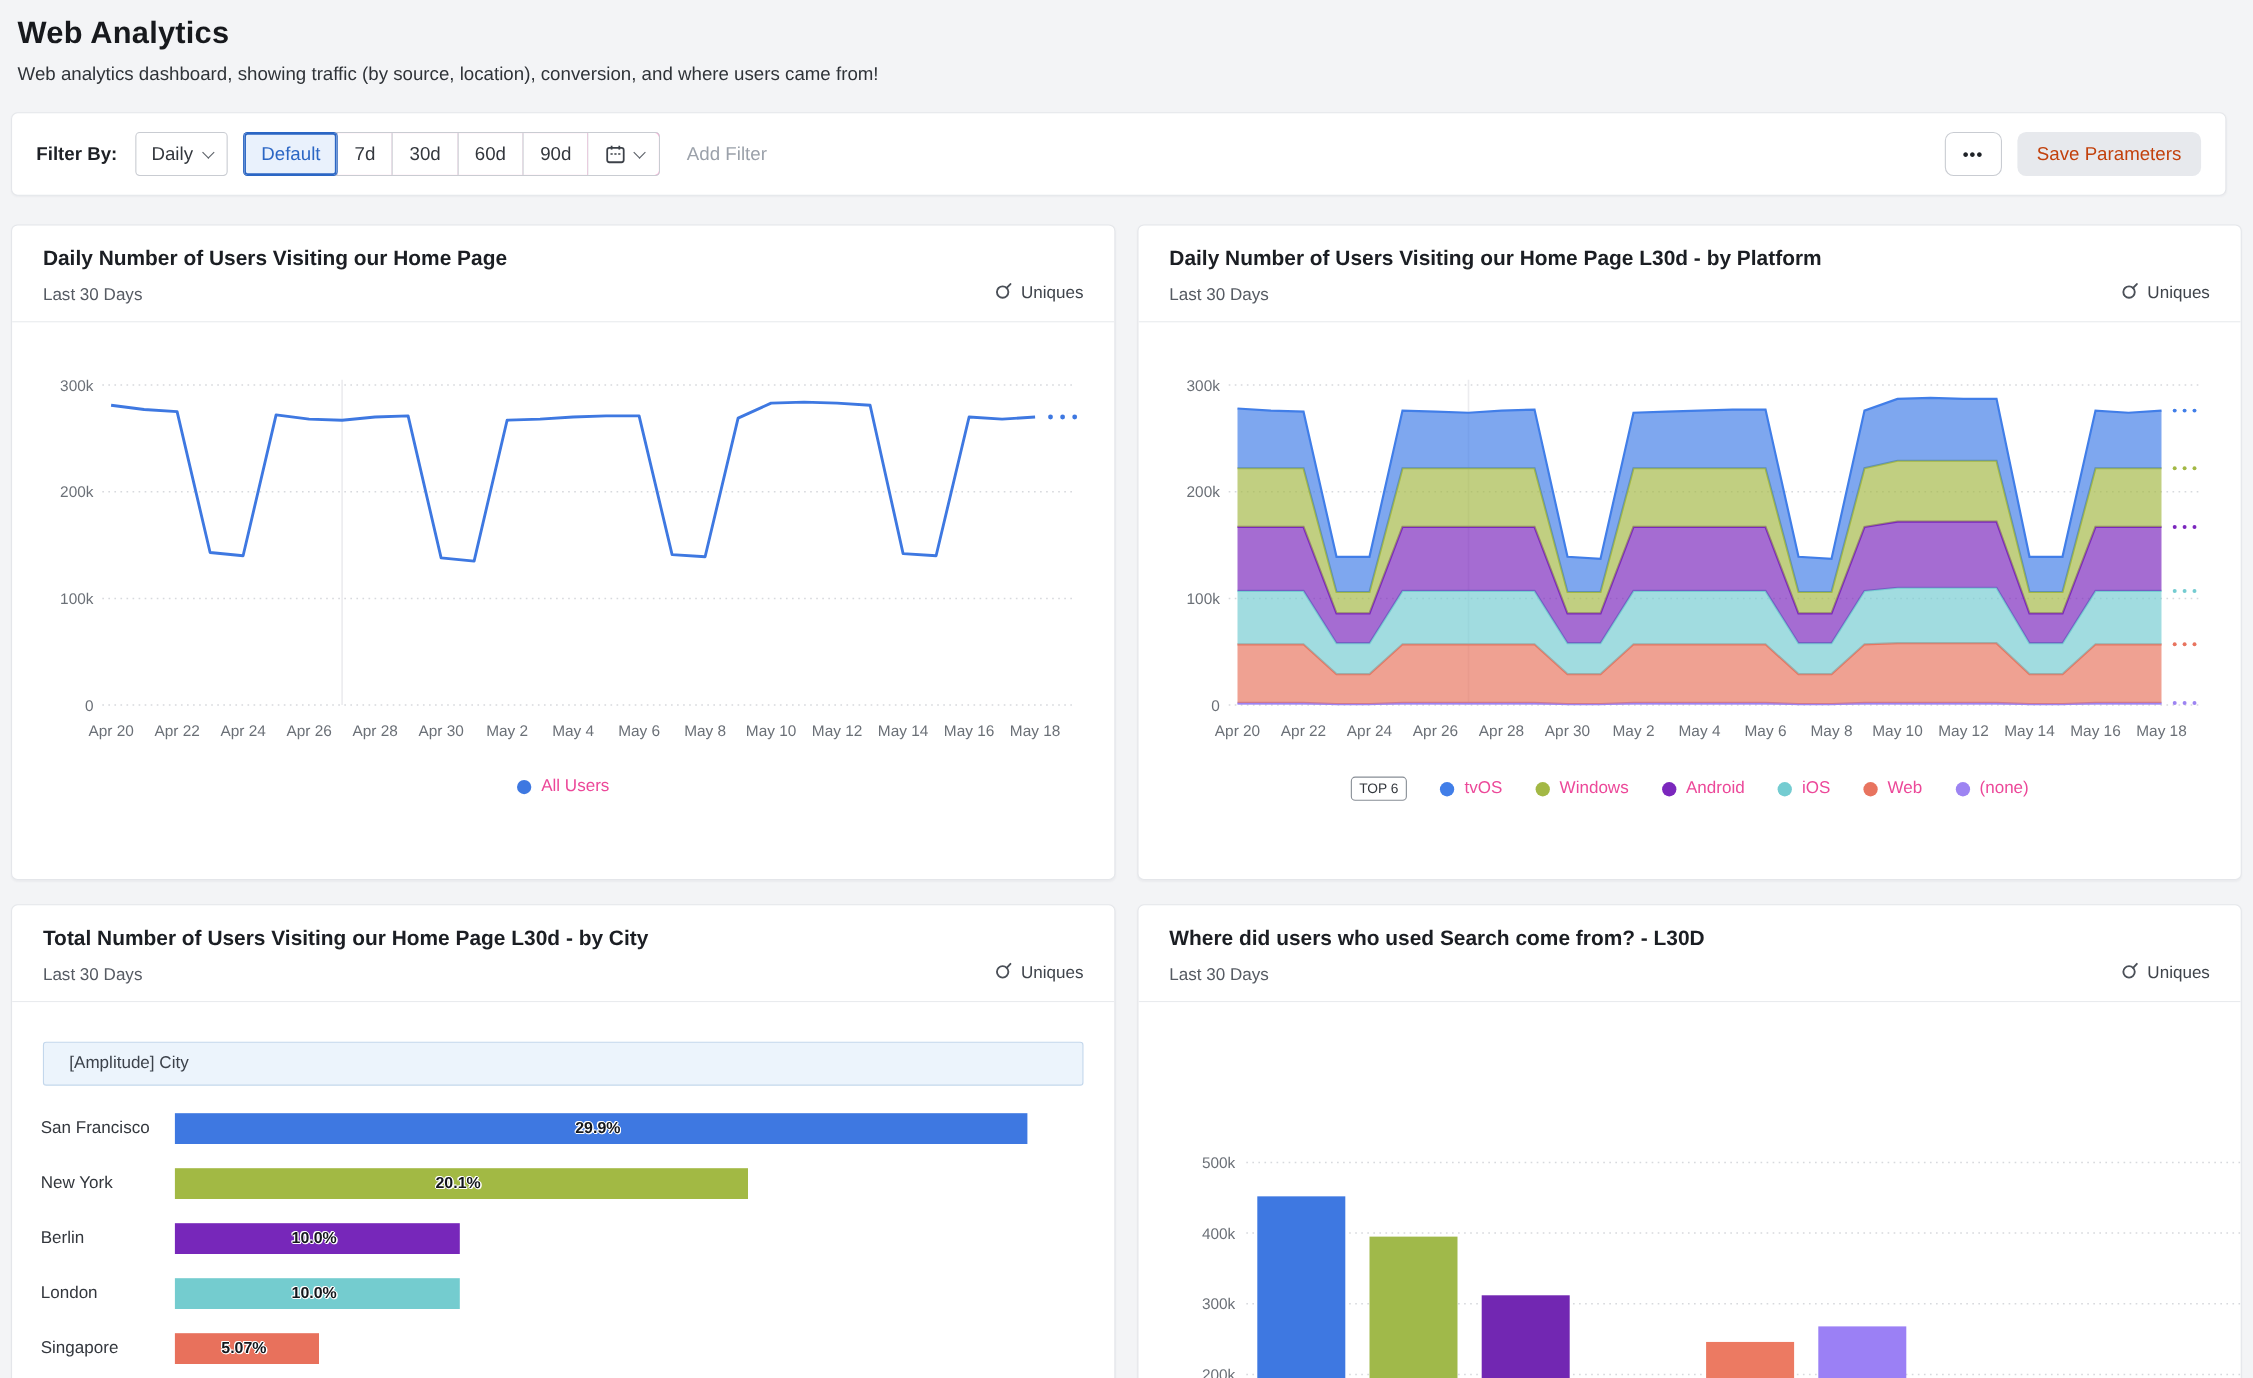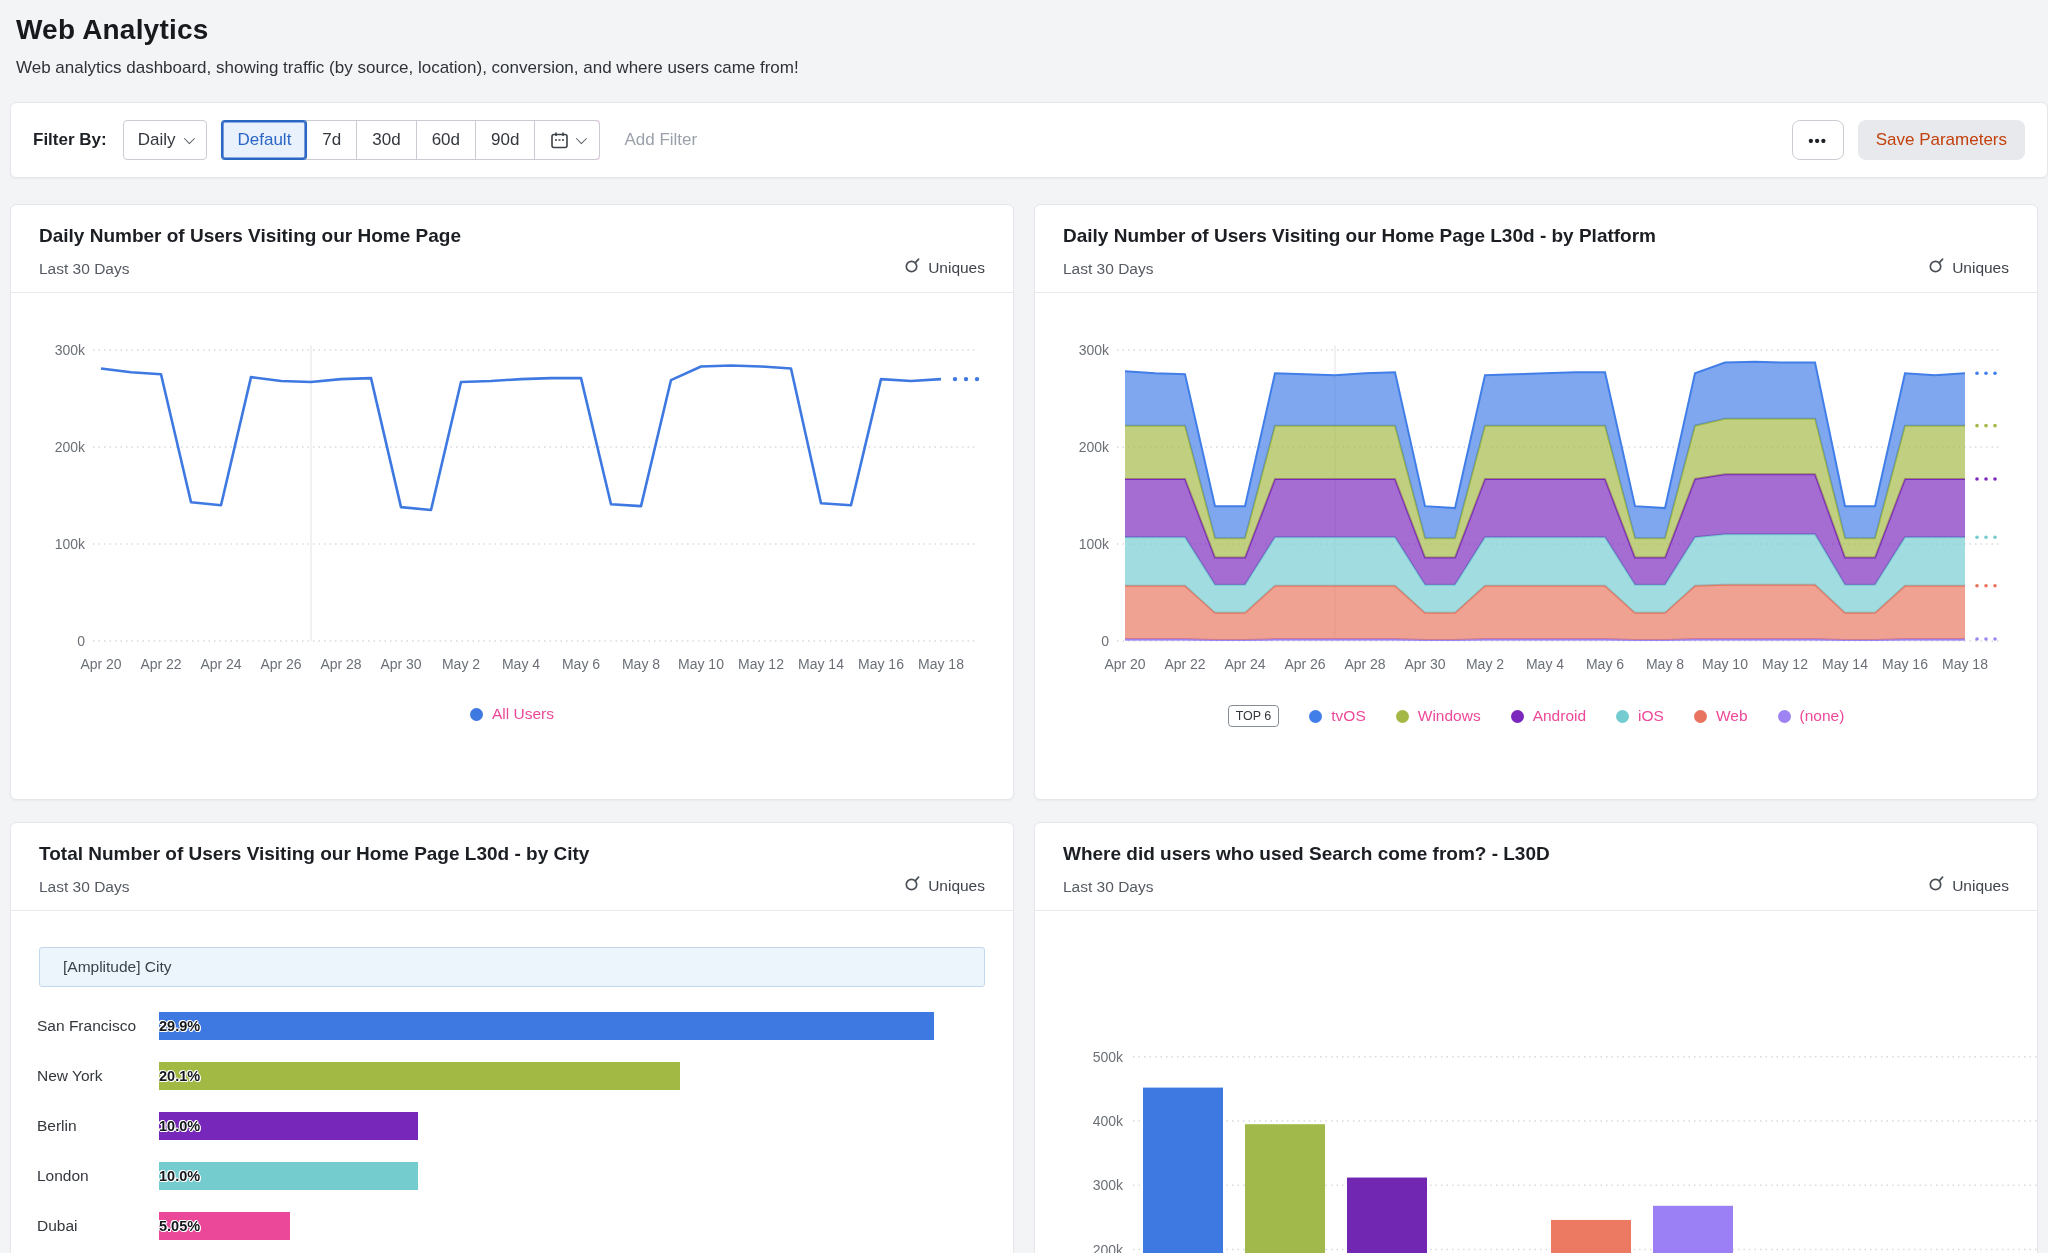--- a/index.html
+++ b/index.html
@@ -3,21 +3,21 @@
 <meta charset="utf-8">
 <style>
   * { margin:0; padding:0; box-sizing:border-box; }
   html,body { width:2048px; height:1253px; overflow:hidden; }
   body { background:#f3f4f6; font-family:"Liberation Sans", sans-serif; color:#23262b; }
 
   .page-header { padding:14px 16px 10px 16px; }
   .page-title { font-size:28px; font-weight:700; color:#17191d; letter-spacing:.2px; }
   .page-subtitle { margin-top:12px; font-size:17px; color:#2f3338; }
 
-  .filter-card { margin:14px 0 0 10px; background:#fff; border:1px solid #e4e6ea; border-radius:6px;
+  .filter-card { margin:14px 24px 0 10px; background:#fff; border:1px solid #e4e6ea; border-radius:6px;
     height:76px; display:flex; align-items:center; padding:17px 22px; box-shadow:0 1px 2px rgba(20,24,40,.04); }
   .flabel { font-weight:700; font-size:17px; margin-right:16px; color:#1d2025; }
   .btn { background:#fff; border:1px solid #c9ccd2; border-radius:4px; height:40px; font-size:17px;
     color:#33373d; display:inline-flex; align-items:center; padding:0 14px; cursor:pointer; font-family:inherit; }
   .daily { margin-right:14px; gap:9px; }
   .chev { width:8px; height:8px; border-right:1.8px solid #5a5f66; border-bottom:1.8px solid #5a5f66;
     transform:rotate(45deg) translateY(-2px); display:inline-block; }
   .seg { display:inline-flex; border:1px solid #c9ccd2; border-radius:4px; overflow:visible; height:40px; background:#f9a8d4; }
   .seg button { background:#fff; border:none; border-left:1px solid #c9ccd2; height:100%; padding:0 15px;
     font-size:17px; color:#33373d; cursor:pointer; font-family:inherit; display:inline-flex; align-items:center; gap:7px; }
@@ -46,21 +46,21 @@
   .legend { display:flex; justify-content:center; align-items:center; gap:30px; margin-top:14px; }
   .legend .item { display:flex; align-items:center; gap:9px; font-size:15.5px; color:#ec4899; cursor:pointer; }
   .legend .dot { width:13px; height:13px; border-radius:50%; display:inline-block; }
   .top-badge { border:1px solid #878d95; border-radius:4px; padding:3px 7px; font-size:12.5px; color:#33373d; }
 
   .field-box { background:#ecf4fc; border:1px solid #c3d7ec; border-radius:3px; height:40px; display:flex;
     align-items:center; padding:0 23px; font-size:15.5px; color:#3c424b; margin:20px 2px 18px 2px; cursor:pointer; }
   .hrow { display:flex; align-items:center; height:42px; margin-bottom:8px; }
   .hrow .hlabel { width:122px; font-size:15.5px; color:#33373d; flex:none; }
   .hrow .hzone { width:775px; flex:none; height:28px; }
-  .hrow .hbar { height:28px; display:flex; align-items:center; justify-content:flex-start; }
+  .hrow .hbar { height:28px; display:flex; align-items:center; justify-content:center; }
   .hrow .hval { font-size:14.5px; font-weight:700; color:#14171c; padding-right:6px; white-space:nowrap;
     text-shadow:-1px 0 0 #fff,1px 0 0 #fff,0 -1px 0 #fff,0 1px 0 #fff,1px 1px 0 #fff,-1px -1px 0 #fff; }
 </style>
 </head>
 <body>
 
 <div class="page-header">
   <div class="page-title">Web Analytics</div>
   <div class="page-subtitle">Web analytics dashboard, showing traffic (by source, location), conversion, and where users came from!</div>
 </div>
@@ -289,20 +289,28 @@
           </div>
           <div class="hrow">
             <span class="hlabel">London</span>
             <span class="hzone">
               <span class="hbar" style="width:33.44%;background:#74cccf">
                 <span class="hval">10.0%</span>
               </span>
             </span>
           </div>
           <div class="hrow">
+            <span class="hlabel">Singapore</span>
+            <span class="hzone">
+              <span class="hbar" style="width:16.96%;background:#e8715c">
+                <span class="hval">5.07%</span>
+              </span>
+            </span>
+          </div>
+          <div class="hrow">
             <span class="hlabel">Dubai</span>
             <span class="hzone">
               <span class="hbar" style="width:16.89%;background:#ec4899">
                 <span class="hval">5.05%</span>
               </span>
             </span>
           </div>
           <div class="hrow">
             <span class="hlabel">Sydney</span>
             <span class="hzone">

